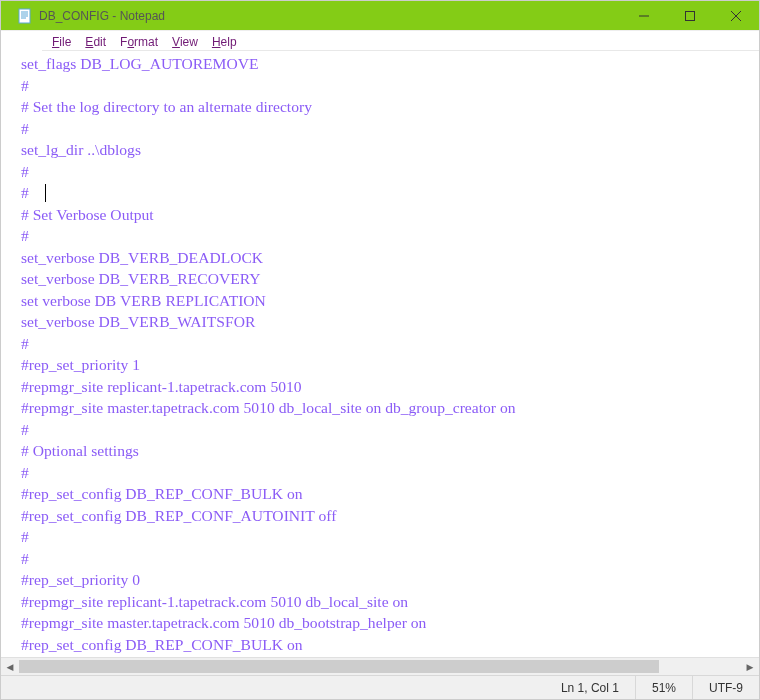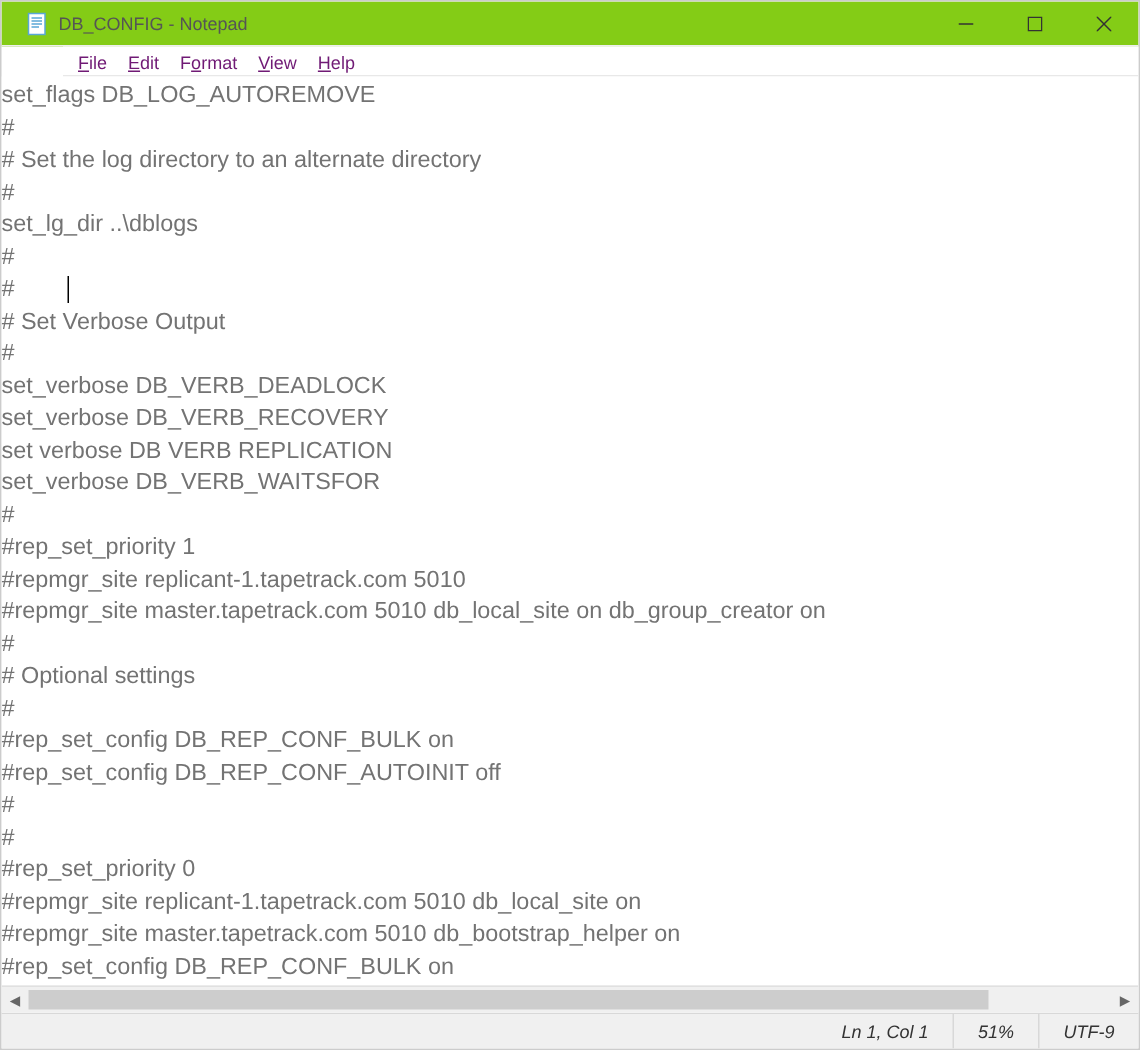--- a/index.html
+++ b/index.html
@@ -63,26 +63,26 @@
       flex: 1;
       position: relative;
       overflow: hidden;
       background: #fff;
     }
     .editor {
       position: absolute;
       top: 0; left: 0; right: 0; bottom: 18px;
       overflow-y: scroll;
       overflow-x: hidden;
-      font-family: Liberation Sans, sans-serif;
+      font-family: Liberation Serif, serif;
       font-size: 15.6px;
       line-height: 21.5px;
-      color: #737373;
+      color: #8b5cf6;
       white-space: pre;
-      padding: 2px 0 2px 0;
+      padding: 2px 0 2px 20px;
     }
     .editor .line { display: block; }
     .cursor {
       position: absolute;
       width: 1px;
       height: 18px;
       background: #000;
     }
     .hscroll {
       position: absolute;
@@ -116,21 +116,20 @@
       font-size: 12px;
       color: #333;
     }
     .status-spacer { flex: 1; }
     .status-cell {
       padding: 0 16px;
       display: flex;
       align-items: center;
       border-left: 1px solid #d8d8d8;
       white-space: nowrap;
-      font-style: italic;
     }
     .status-cell.first { border-left: none; }
     ::-webkit-scrollbar { width: 17px; }
     ::-webkit-scrollbar-track { background: #f0f0f0; }
     ::-webkit-scrollbar-thumb { background: #cdcdcd; }
     ::-webkit-scrollbar-button {
       background: #f0f0f0;
       height: 17px;
       display: block;
     }

